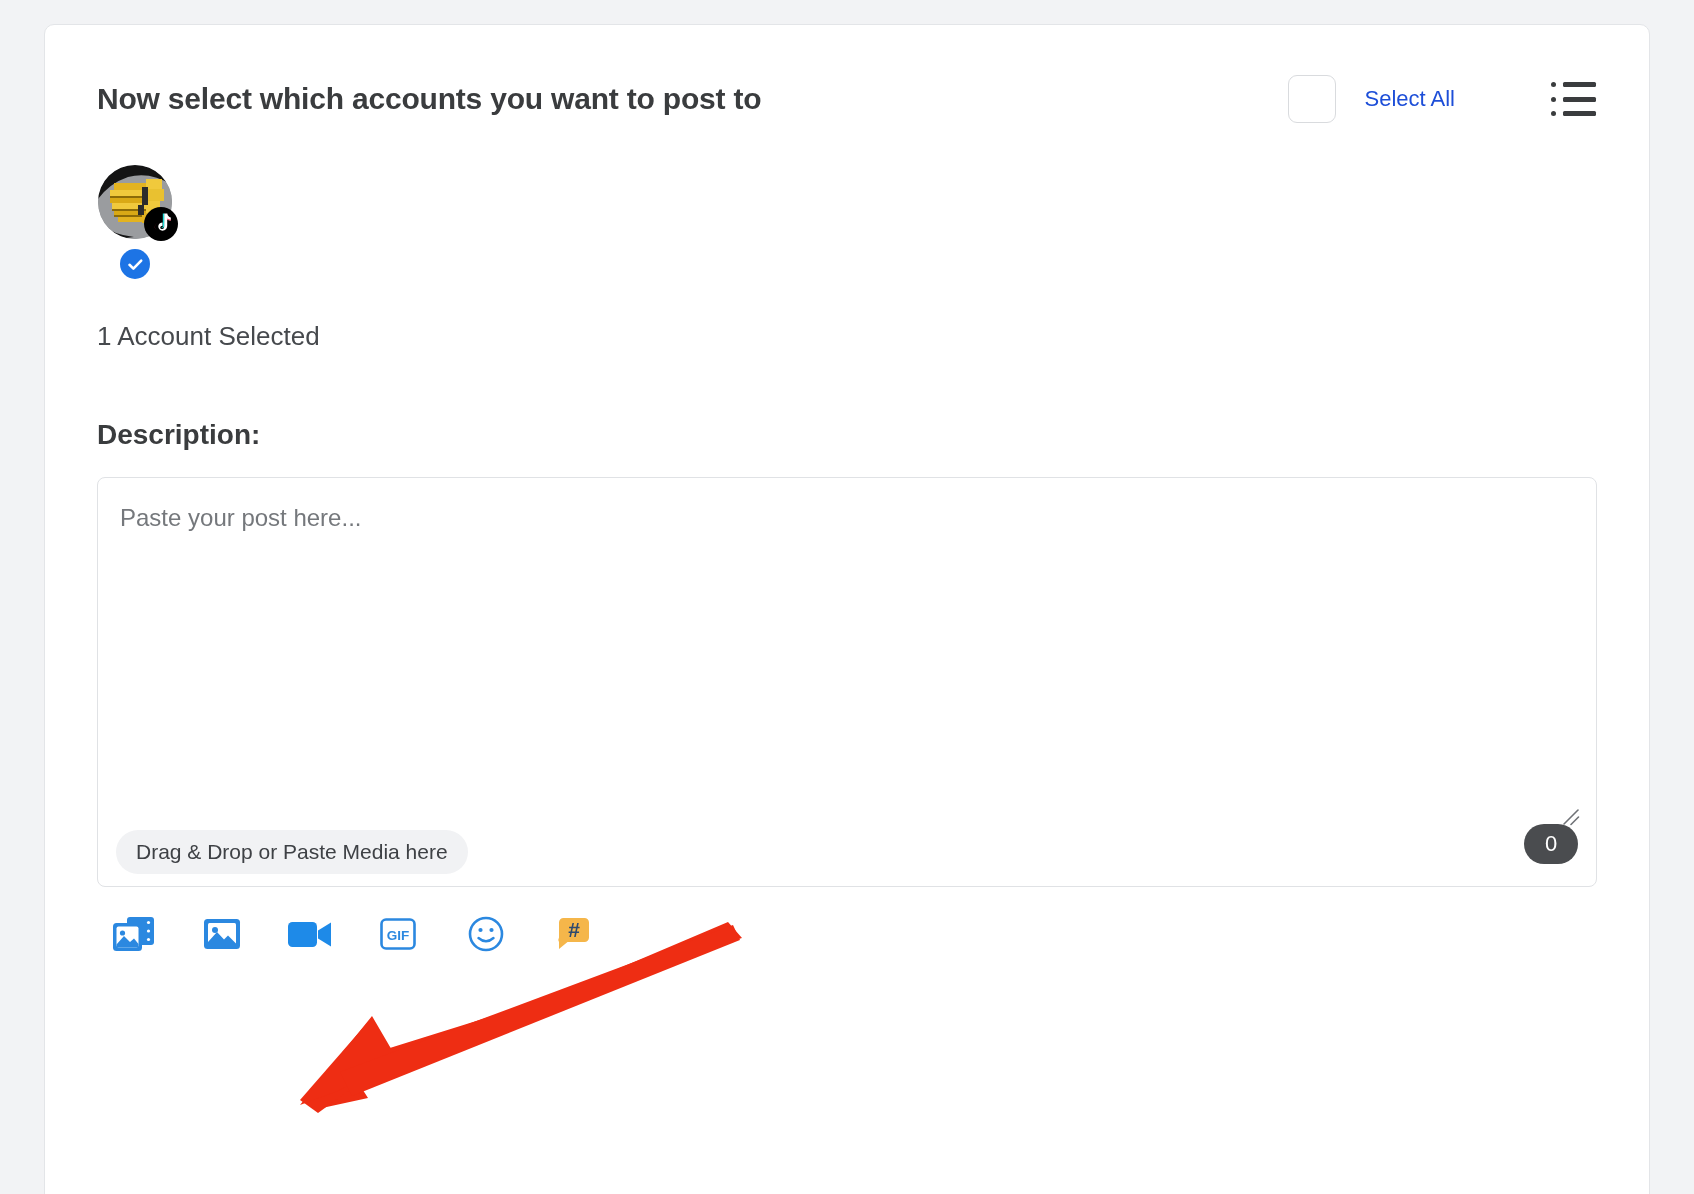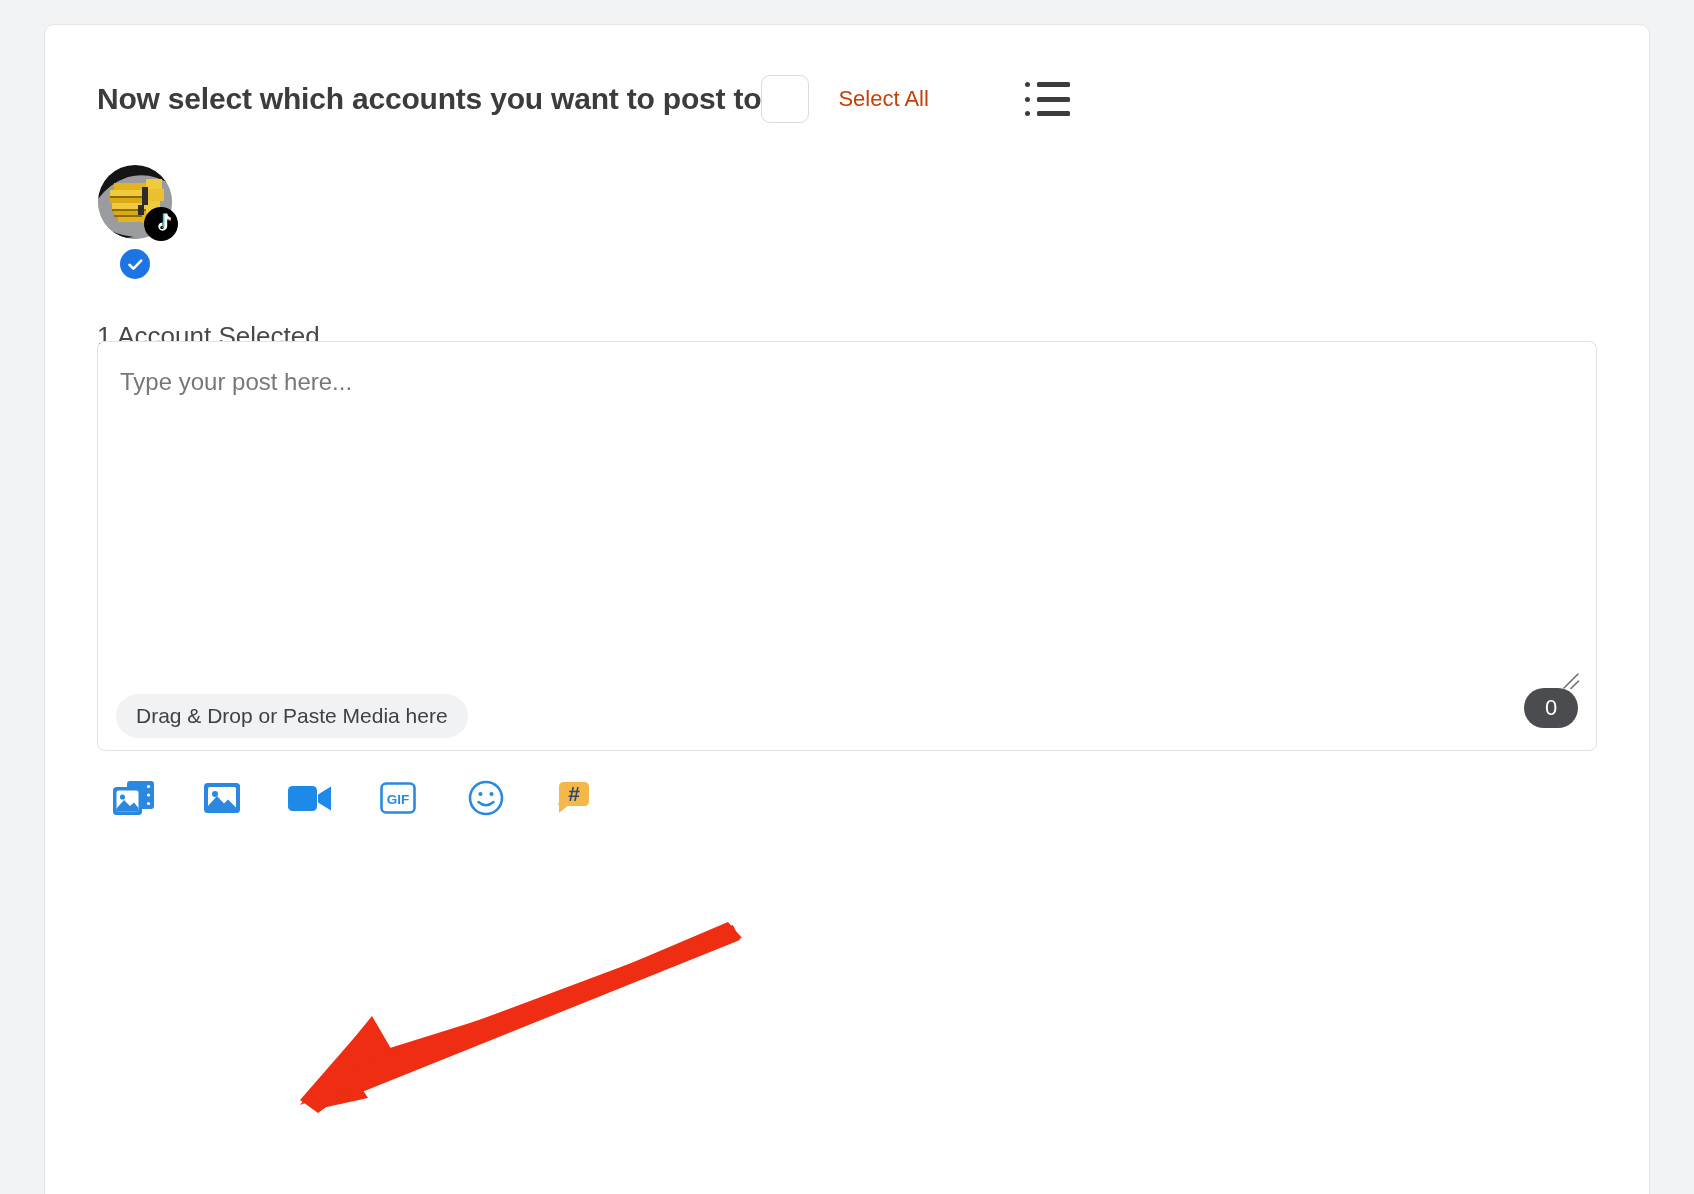--- a/index.html
+++ b/index.html
@@ -26,21 +26,21 @@
     background: #ffffff;
     border: 1px solid #e3e5e8;
     border-radius: 10px;
     padding: 44px 52px 0 52px;
   }
 
   
   .card-header {
     display: flex;
     align-items: center;
-    justify-content: flex-start;
+    justify-content: space-between;
     height: 60px;
   }
   .card-title {
     font-size: 30px;
     font-weight: bold;
     color: #3a3c3e;
     letter-spacing: -0.2px;
     margin: 0;
     white-space: nowrap;
   }
@@ -51,21 +51,21 @@
   }
   .select-all-box {
     width: 48px; height: 48px;
     border: 1px solid #d9dbde;
     border-radius: 9px;
     background: #fff;
     cursor: pointer;
   }
   .select-all-label {
     font-size: 22px;
-    color: #c2410c;
+    color: #1d4ed8;
     margin-left: 29px;
     white-space: nowrap;
   }
   .list-icon {
     margin-left: 96px;
     width: 46px; height: 34px;
     display: flex; flex-direction: column;
     justify-content: space-between;
     cursor: pointer;
   }
@@ -265,23 +265,24 @@
         <div class="check-badge">
           <svg width="17" height="17" viewBox="0 0 17 17">
             <path d="M2.5 8.8 L6.4 12.6 L14.2 4.6" stroke="#ffffff" stroke-width="2.6" fill="none" stroke-linecap="round" stroke-linejoin="round"></path>
           </svg>
         </div>
       </div>
 
       <div class="selected-count">1 Account Selected</div>
     </div>
 
+    <div class="desc-heading">Description:</div>
 
     <div class="composer">
-      <div class="composer-placeholder">Type your post here...</div>
+      <div class="composer-placeholder">Paste your post here...</div>
 
       <div class="resize-handle">
         <svg width="22" height="22" viewBox="0 0 22 22">
           <path d="M4 18 L18 4" stroke="#6f7276" stroke-width="1.6" stroke-linecap="round"></path>
           <path d="M11 18.5 L18.5 11" stroke="#6f7276" stroke-width="1.6" stroke-linecap="round"></path>
         </svg>
       </div>
 
       <div class="drop-pill">Drag &amp; Drop or Paste Media here</div>
       <div class="count-badge">0</div>

